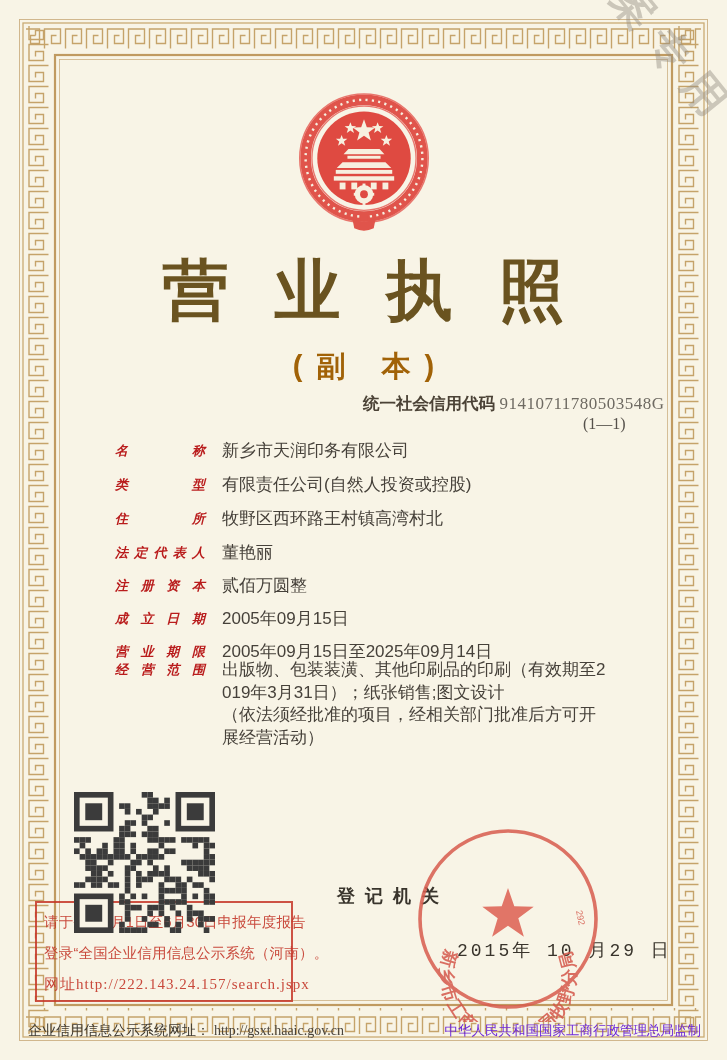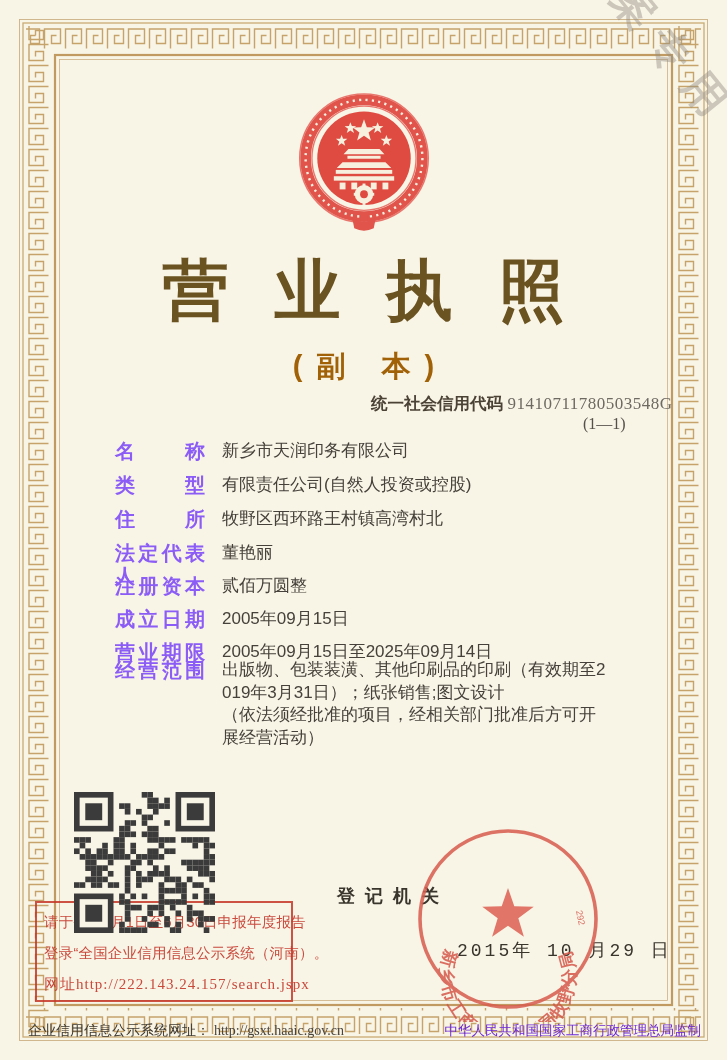--- a/index.html
+++ b/index.html
@@ -21,29 +21,29 @@
   .title{
     position:absolute;top:246px;left:0;width:100%;text-align:center;
     font-size:66px;font-weight:bold;color:#6a5320;
     letter-spacing:46px;text-indent:46px;z-index:2;
   }
   .subtitle{
     position:absolute;top:347px;left:0;width:100%;text-align:center;
     font-size:29px;color:#a16207;letter-spacing:14px;text-indent:14px;
     font-weight:bold;z-index:2;
   }
-  .codeline{position:absolute;top:393px;left:363px;z-index:2;white-space:nowrap;margin-left:8px;}
+  .codeline{position:absolute;top:393px;left:363px;z-index:2;white-space:nowrap;}
   .codelabel{font-size:16.5px;font-weight:bold;color:#4b4236;}
   .codevalue{font-size:17px;color:#6e6a62;font-family:"Liberation Serif", serif;letter-spacing:0.5px;}
   .pageno{position:absolute;top:415px;left:583px;font-size:16px;color:#55504a;font-family:"Liberation Serif", serif;z-index:2;}
   
   .row{position:absolute;left:115px;display:flex;align-items:flex-start;z-index:2;}
   .flabel{
-    flex:none;width:90px;font-size:20px;font-weight:bold;color:#8b5cf6;
-    line-height:22.5px;text-align:justify;text-align-last:justify;
+    flex:none;width:90px;font-size:13px;font-weight:bold;color:#b91c1c;
+    line-height:22.5px;text-align:justify;text-align-last:justify;font-style:italic;
   }
   .fvalue{
     margin-left:17px;font-size:17px;color:#46413a;line-height:22.5px;
     white-space:pre-line;max-width:430px;
   }
   
   .regauth{
     position:absolute;left:337px;top:884px;font-size:18px;font-weight:bold;
     color:#39342c;letter-spacing:10px;z-index:2;white-space:nowrap;
   }

